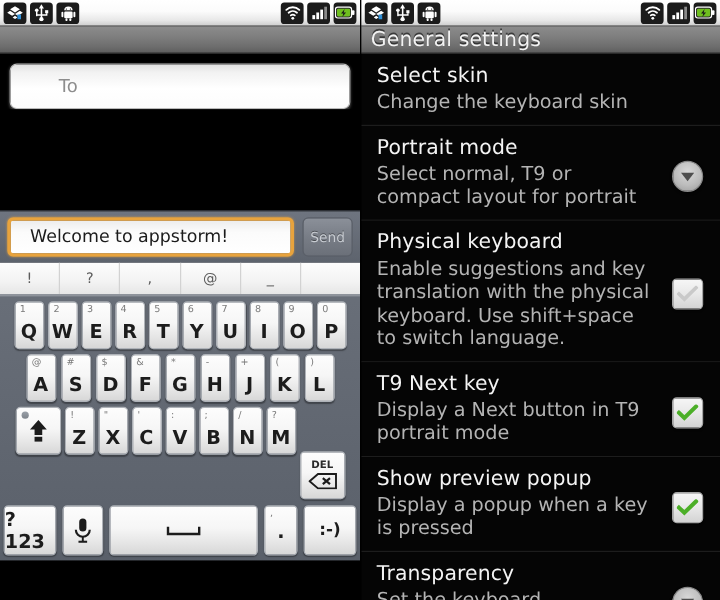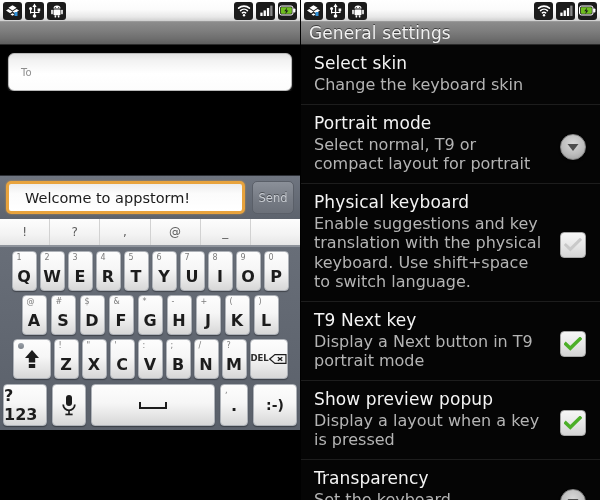--- a/index.html
+++ b/index.html
@@ -55,21 +55,21 @@
   .compose-area { background: #000; padding: 8px 8px 0 8px; }
   .to-field {
     height: 38px;
     border-radius: 6px;
     background: linear-gradient(to bottom, #e2e2e2 0%, #f2f2f2 18%, #ffffff 55%, #fcfcfc 100%);
     border: 1px solid #b9b9b9;
     box-shadow: 0 1px 2px rgba(255,255,255,.25);
     display: flex; align-items: center;
     padding: 0 12px;
   }
-  .to-field .ph { color: #8d8d8d; font-size: 10px; }
+  .to-field .ph { color: #8d8d8d; font-size: 15px; margin-left: 28px; }
 
   .body-black { background: #000; height: 84px; }
 
   
   .sendbar {
     background: linear-gradient(to bottom, #6f7580 0%, #5d636d 100%);
     padding: 5px 6px 5px 6px;
     display: flex; align-items: center; gap: 7px;
     border-top: 1px solid #2c2f35;
   }
@@ -131,21 +131,21 @@
   .krow.r2 { gap: 4px; }
   .key.shift, .key.del { width: 38px; font-size: 12px; }
   .key.sym { width: 44px; font-size: 16px; }
   .key.mic { width: 34px; }
   .key.space { flex: 1; max-width: 128px; }
   .key.dot { width: 28px; }
   .key.smiley { width: 44px; font-size: 14px; }
   .krow.bottom { gap: 5px; padding-top: 5px; align-items: center; }
   .krow.bottom .key { height: 42px; align-items: center; padding-bottom: 0; }
   .key.shift { align-items: center; padding-bottom: 0; }
-  .key.del { align-items: center; padding-bottom: 0; flex-direction: row; gap: 0; }
+  .key.del { align-items: center; padding-bottom: 0; flex-direction: column; gap: 0; margin-top: 37px; }
   .key.del .dlabel { font-size: 8.5px; font-weight: bold; color: #2b2b2b; line-height: 1; margin-bottom: 1px;}
   .shift-dot { position:absolute; top:3px; left:4px; width:6px; height:6px; border-radius:50%;
     background: linear-gradient(to bottom,#9aa0a8,#7d838b); }
 
   
   .settings { background: #000; height: 477px; overflow: hidden; }
   .setting-item {
     display: flex; align-items: center;
     padding: 9px 10px 9px 13px;
     border-bottom: 1px solid #1d1d1d;
@@ -554,21 +554,21 @@
             <svg width="18" height="14" viewBox="0 0 18 14">
                 <path d="M1.8 7 L6.3 11.3 L16 1.8" stroke="#4caf28" stroke-width="3.4" fill="none" stroke-linecap="square"></path>
               </svg>
           </div>
         </div>
       </div>
 
       <div class="setting-item">
         <div class="setting-text">
           <div class="setting-title">Show preview popup</div>
-          <div class="setting-sub">Display a layout when a key is pressed</div>
+          <div class="setting-sub">Display a popup when a key is pressed</div>
         </div>
         <div class="setting-ctl">
           <div class="chk">
             <svg width="18" height="14" viewBox="0 0 18 14">
                 <path d="M1.8 7 L6.3 11.3 L16 1.8" stroke="#4caf28" stroke-width="3.4" fill="none" stroke-linecap="square"></path>
               </svg>
           </div>
         </div>
       </div>
 

